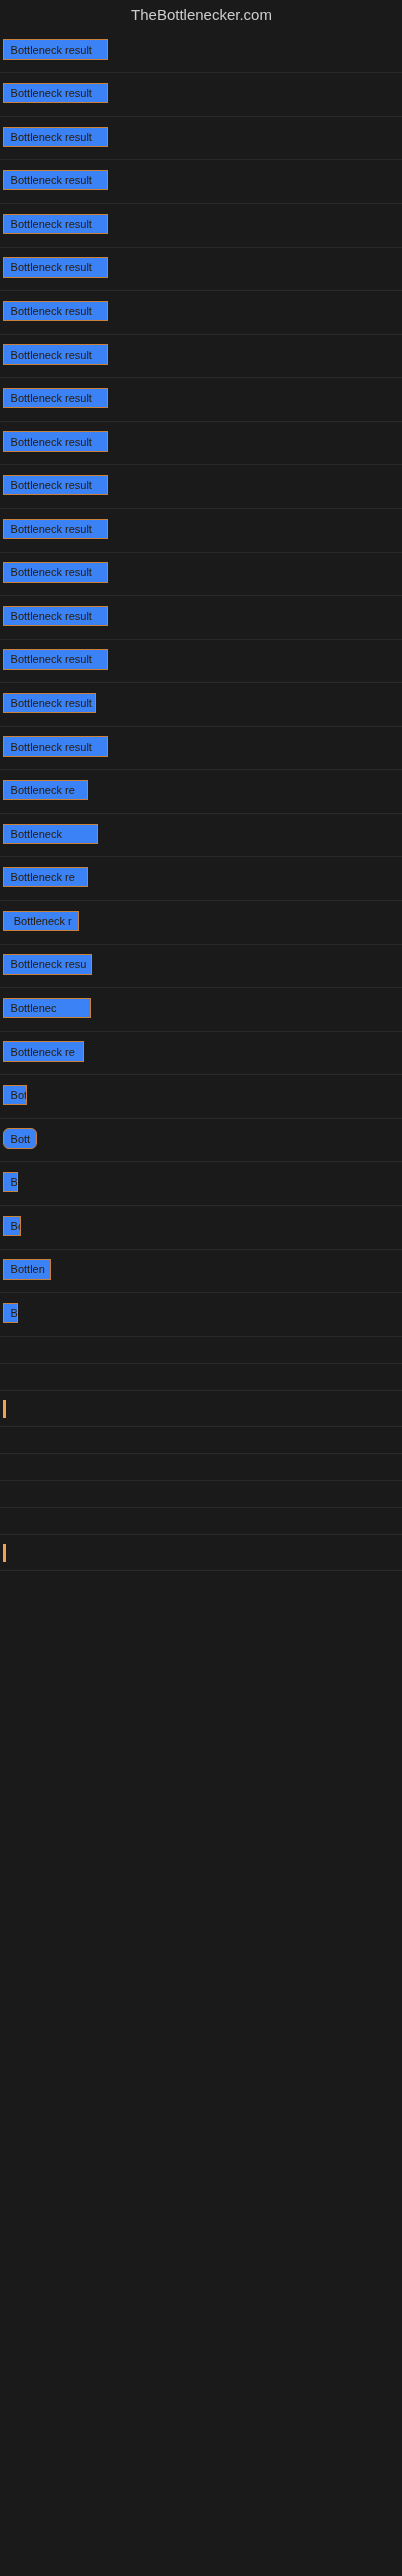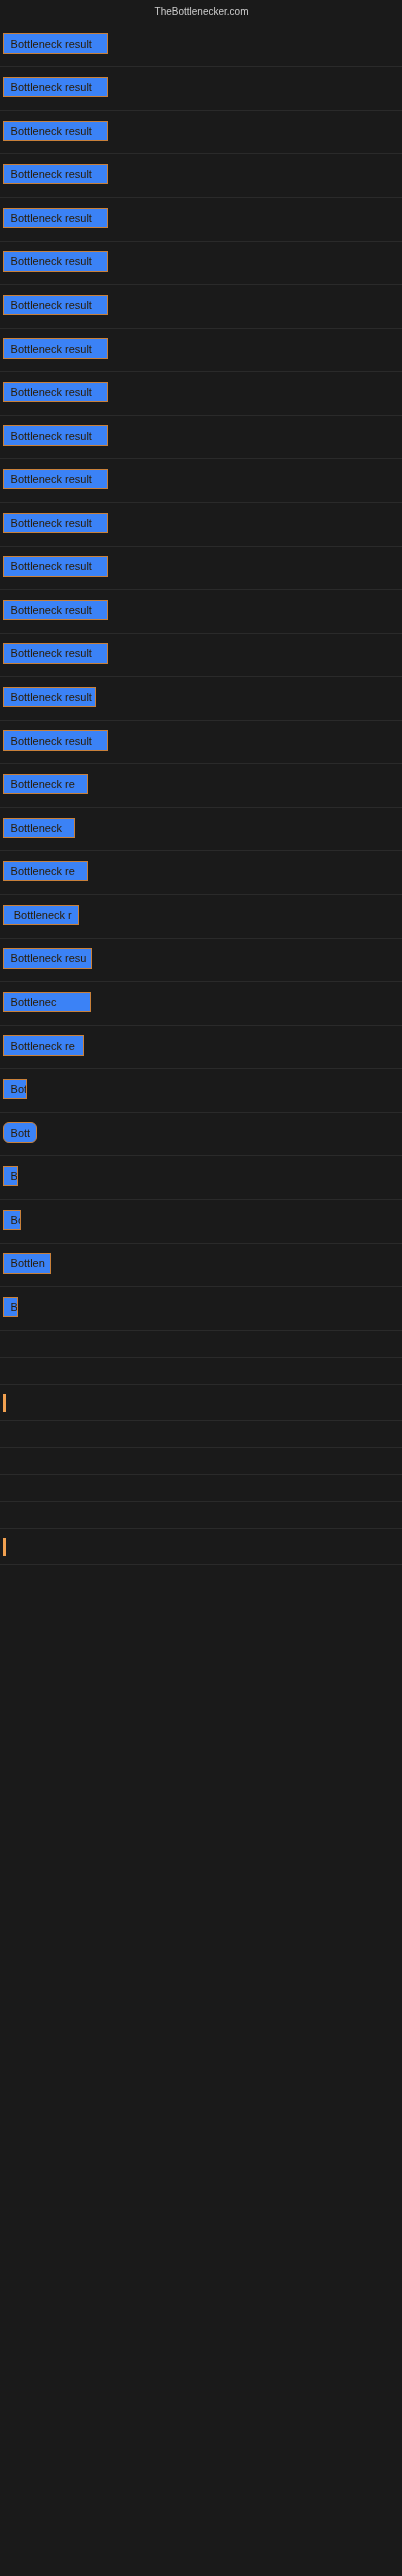--- a/index.html
+++ b/index.html
@@ -12,21 +12,21 @@
       width: 403px;
       min-height: 2576px;
       background-color: #1a1a1a;
       font-family: Arial, sans-serif;
       position: relative;
     }
 
     .site-title {
       text-align: center;
       color: #cccccc;
-      font-size: 10px;
+      font-size: 15px;
       padding: 6.4px 0;
       background-color: #1a1a1a;
     }
 
     .bottleneck-bar {
       display: inline-block;
       background-color: #3b82f6;
       border: 0.8px solid #c8803a;
       color: #2a1a00;
       font-size: 11px;
@@ -63,21 +63,21 @@
     <div class="row"><div class="bottleneck-bar" style="width: 105px;">Bottleneck result</div></div>
     <div class="row"><div class="bottleneck-bar" style="width: 105px;">Bottleneck result</div></div>
     <div class="row"><div class="bottleneck-bar" style="width: 105px;">Bottleneck result</div></div>
     <div class="row"><div class="bottleneck-bar" style="width: 105px;">Bottleneck result</div></div>
     <div class="row"><div class="bottleneck-bar" style="width: 105px;">Bottleneck result</div></div>
     <div class="row"><div class="bottleneck-bar" style="width: 105px;">Bottleneck result</div></div>
     <div class="row"><div class="bottleneck-bar" style="width: 105px;">Bottleneck result</div></div>
     <div class="row"><div class="bottleneck-bar" style="width: 93px;">Bottleneck result</div></div>
     <div class="row"><div class="bottleneck-bar" style="width: 105px;">Bottleneck result</div></div>
     <div class="row"><div class="bottleneck-bar" style="width: 85px;">Bottleneck re</div></div>
-    <div class="row"><div class="bottleneck-bar" style="width: 72px;">Bottleneck</div></div>
+    <div class="row"><div class="bottleneck-bar" style="width: 95px;">Bottleneck</div></div>
     <div class="row"><div class="bottleneck-bar" style="width: 85px;">Bottleneck re</div></div>
     <div class="row"><div class="bottleneck-bar" style="width: 76px; text-align: right;">Bottleneck r</div></div>
     <div class="row"><div class="bottleneck-bar" style="width: 89px;">Bottleneck resu</div></div>
     <div class="row"><div class="bottleneck-bar" style="width: 88px;">Bottlenec</div></div>
     <div class="row"><div class="bottleneck-bar" style="width: 81px;">Bottleneck re</div></div>
     <div class="row"><div class="bottleneck-bar" style="width: 24px;">Bottle</div></div>
     <div class="row"><div class="bottleneck-bar" style="width: 34px; border-radius: 6px;">Bott</div></div>
     <div class="row"><div class="bottleneck-bar" style="width: 13px;">B</div></div>
     <div class="row"><div class="bottleneck-bar" style="width: 18px; text-align: right;">Bot</div></div>
     <div class="row"><div class="bottleneck-bar" style="width: 48px;">Bottlen</div></div>

